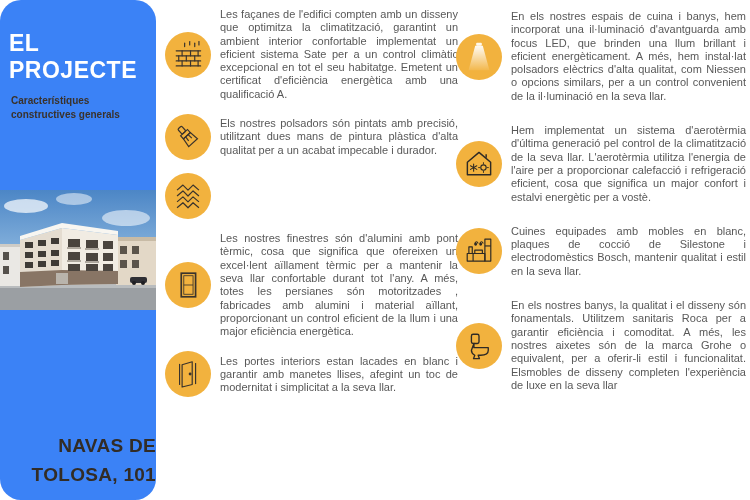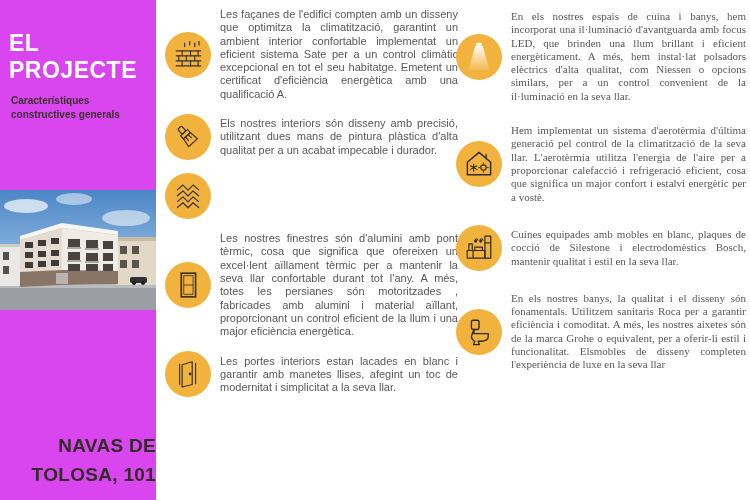--- a/index.html
+++ b/index.html
@@ -2,41 +2,41 @@
 <html><head>
 <meta charset="utf-8">
 <style>
   * { margin:0; padding:0; box-sizing:border-box; }
   body { background:#e8e8e8; font-family:"Liberation Sans", sans-serif; }
   #page {
     position:relative; width:750px; height:500px; background:#ffffff;
     overflow:hidden; margin:0 auto;
   }
   
-  .sidebar { position:absolute; left:0; top:0; width:156px; height:500px; background:#d946ef; }
+  .sidebar { position:absolute; left:0; top:0; width:156px; height:500px; background:#3b82f6;border-radius:21px; }
   .sidebar-title {
     position:absolute; top:30px; left:9px; right:2px;
     color:#ffffff; font-size:23px; font-weight:bold; letter-spacing:.5px;
   }
   .sidebar-subtitle {
     position:absolute; top:94px; left:11px; right:16px;
     color:#3A322B; font-size:10px; font-weight:bold; line-height:1.38;
   }
   .photo {
     position:absolute; top:190px; left:0; width:156px; height:120px; display:block;
   }
   .address {
     position:absolute; top:432px; left:0; width:156px; text-align:right;
     color:#322C26; font-size:19px; font-weight:bold; line-height:1.5;
     letter-spacing:.3px;
   }
   
   .col { position:absolute; top:0; display:flex; flex-direction:column; }
   .col-1 { left:165px; width:293px; padding-top:8px; gap:13px; }
-  .col-2 { left:456px; width:290px; padding-top:10px; gap:21px;font-family:Liberation Serif, serif; }
+  .col-2 { left:456px; width:290px; padding-top:10px; gap:21px; }
   .item { display:flex; align-items:center; gap:9px; }
   .icon-circle {
     flex:0 0 46px; width:46px; height:46px; border-radius:50%;
     background:#F2B23E; display:flex; align-items:center; justify-content:center;
   }
   .item p {
     flex:1; font-size:11px; line-height:1.21; color:#585858;
     text-align:justify; text-justify:inter-word;
   }
   .glyph { display:block; }
@@ -163,21 +163,21 @@
         <svg class="glyph" width="32" height="32" viewBox="0 0 38 38">
           <g transform="rotate(-42 19 19)" stroke="#3A332C" stroke-width="1.4" fill="none">
             <rect x="16" y="4" width="6" height="8" rx="1.5"></rect>
             <rect x="13.5" y="12" width="11" height="5"></rect>
             <polygon points="13.5,17 24.5,17 26,28 12,28"></polygon>
             <line x1="17" y1="17" x2="16.5" y2="23"></line>
             <line x1="21" y1="17" x2="21.5" y2="23"></line>
           </g>
         </svg>
       </span>
-      <p>Els nostres interiors són disseny amb precisió, utilitzant dues mans de pintura plàstica d'alta qualitat per a un acabat impecable i durador.</p>
+      <p>Els nostres polsadors són pintats amb precisió, utilitzant dues mans de pintura plàstica d'alta qualitat per a un acabat impecable i durador.</p>
     </div>
 
     <div class="item">
       <span class="icon-circle">
         <svg class="glyph" width="32" height="32" viewBox="0 0 38 38">
           <g stroke="#3A332C" stroke-width="1.4" fill="none" stroke-linejoin="round">
             <polyline points="6,12 13,6 19,12 25,6 32,12"></polyline>
             <polyline points="6,19 13,13 19,19 25,13 32,19"></polyline>
             <polyline points="6,26 13,20 19,26 25,20 32,26"></polyline>
             <polyline points="6,33 13,27 19,33 25,27 32,33"></polyline>

